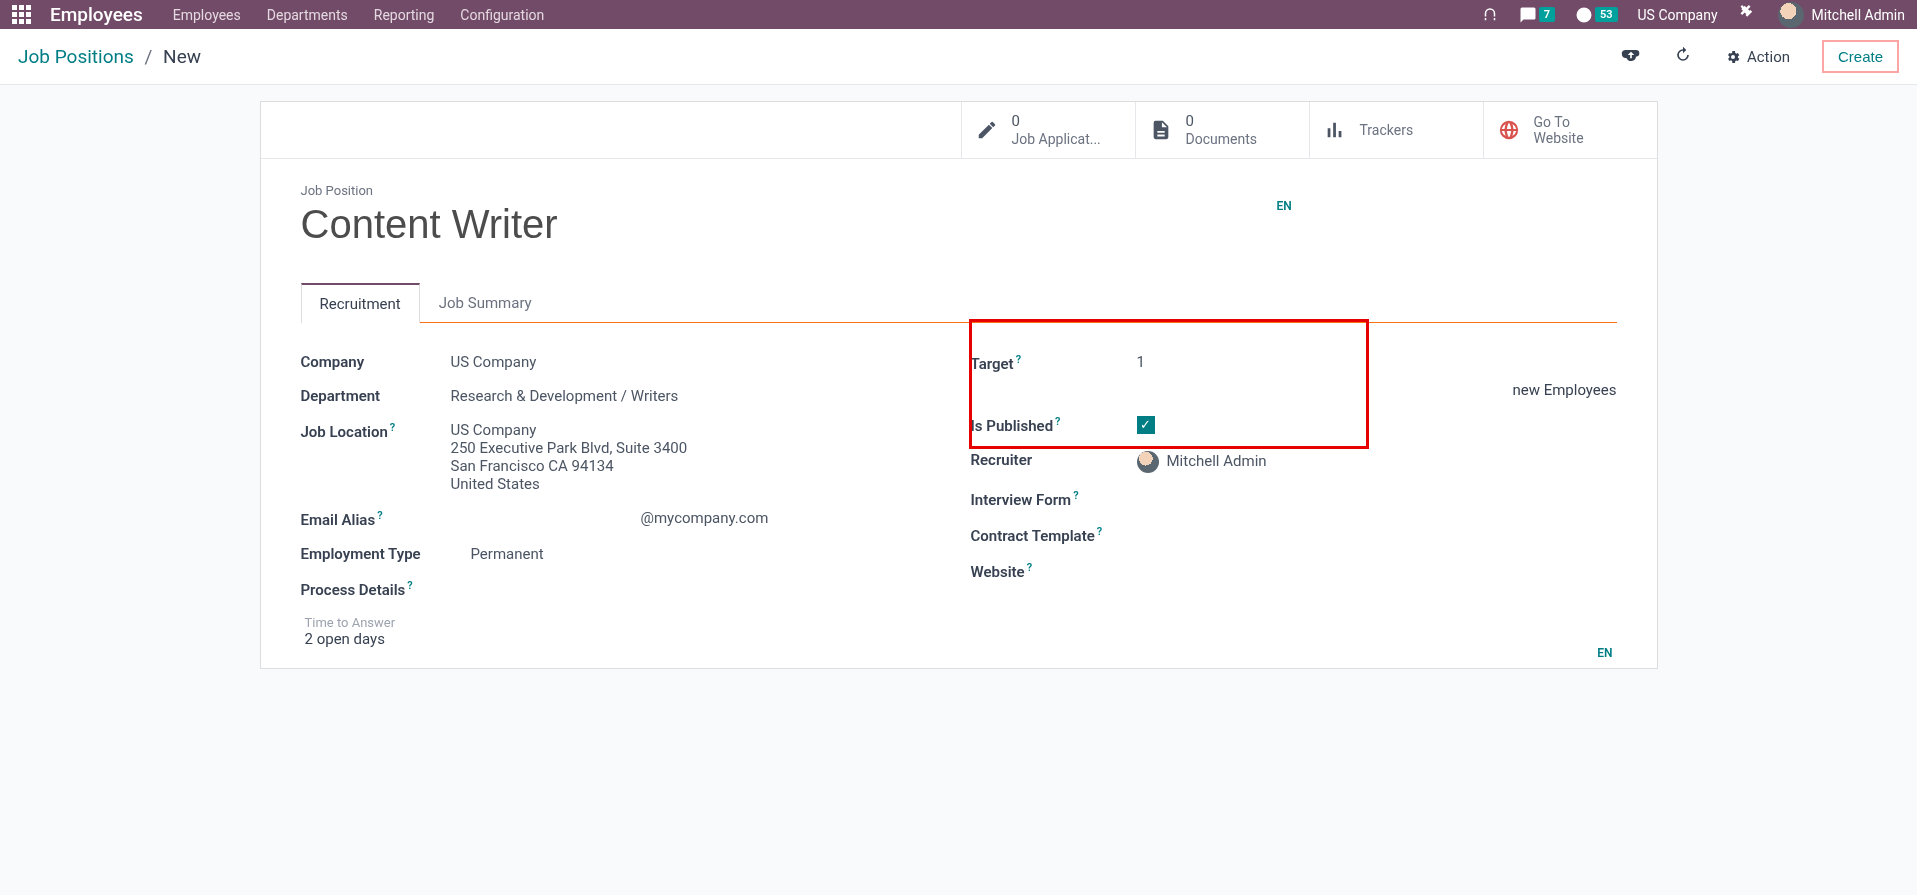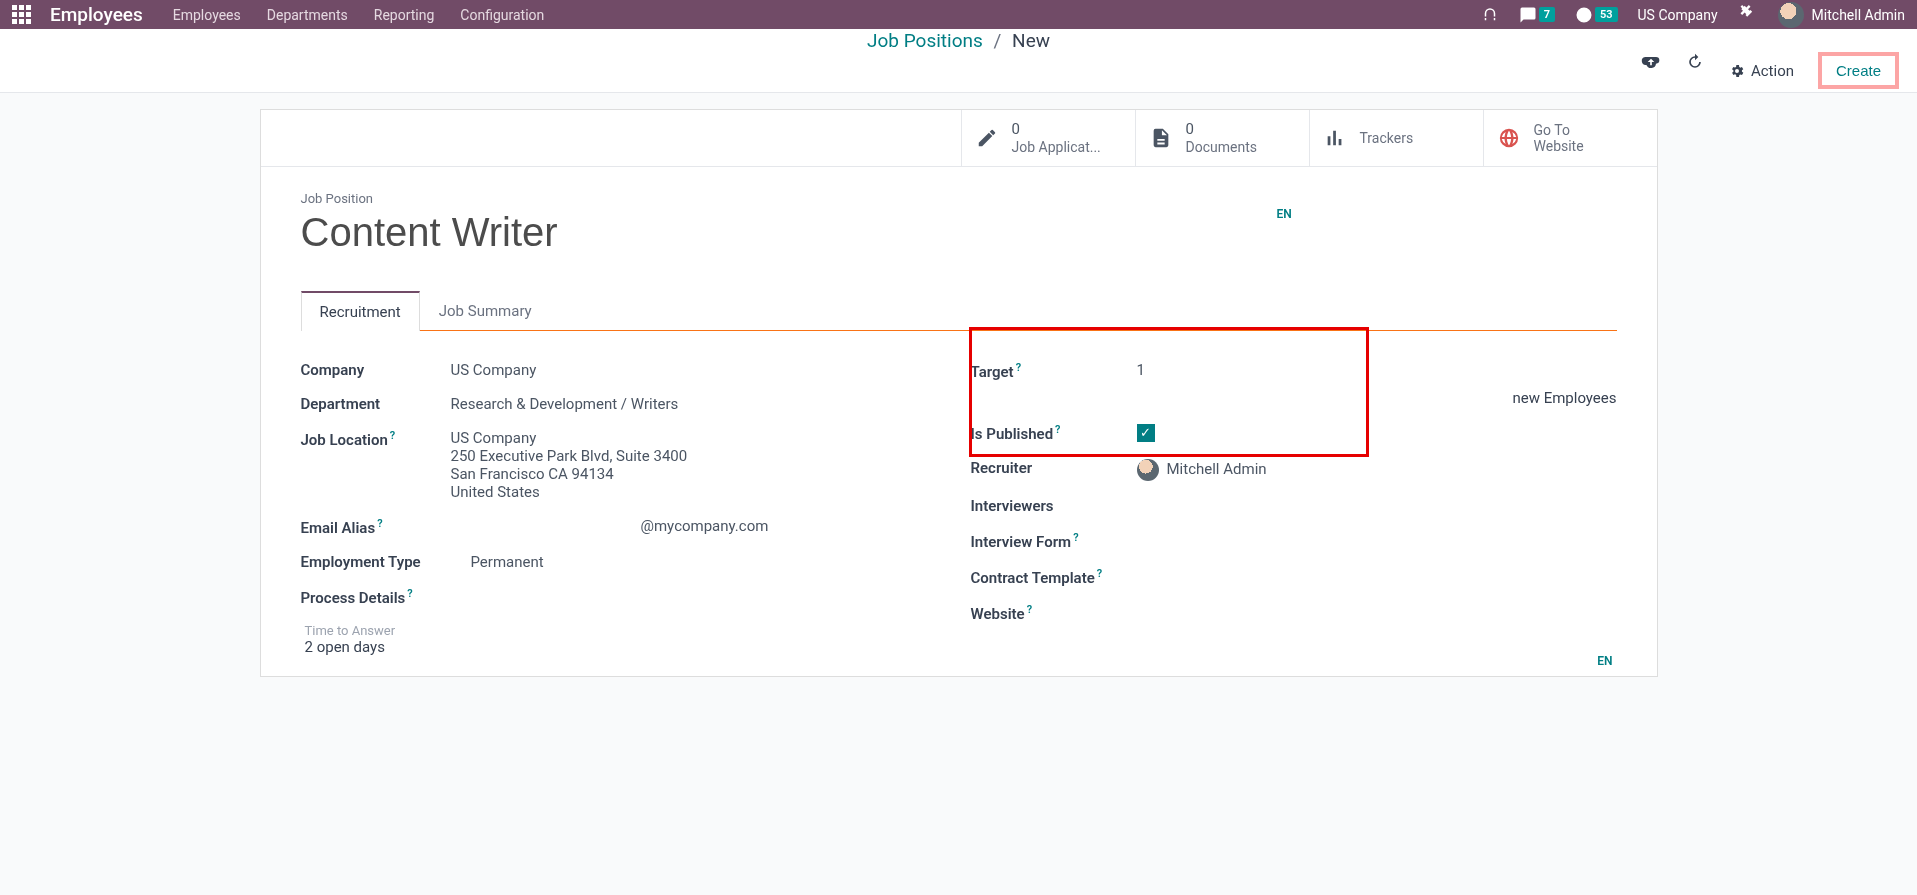--- a/index.html
+++ b/index.html
@@ -68,41 +68,41 @@
   border-radius: 50%;
   background: radial-gradient(circle at 40% 35%, #f2d2b8 0 35%, #5b6770 35% 100%);
   display: inline-block;
 }
 .user-block { display: flex; align-items: center; gap: 8px; cursor: pointer; }
 
 
 .control-bar {
   background: #fff;
   border-bottom: 1px solid #e5e7eb;
-  height: 64px;
+  height: 56px;
   display: flex;
   align-items: center;
   padding: 0 18px;
-  flex-direction: column;
 }
 .breadcrumb { font-size: 19px; color: #374151; }
 .breadcrumb a { color: #017e84; text-decoration: none; cursor: pointer; }
 .breadcrumb .sep { color: #6b7280; padding: 0 6px; }
 .control-right {
   margin-left: auto;
   display: flex;
-  gap: 24px;
+  align-items: center;
+  gap: 32px;
 }
 .ctl-ico { cursor: pointer; color: #374151; }
 .action-btn {
   display: flex; align-items: center; gap: 6px;
   cursor: pointer; font-size: 15px; color: #374151;
 }
 .create-btn {
-  border: 4px solid #fca5a5;
+  border: 2px solid #fca5a5;
   color: #017e84;
   padding: 6px 14px;
   background: #fff;
   cursor: pointer;
   font-size: 15px;
 }
 
 
 .scroll-area {
   height: calc(895px - 47px - 56px);
@@ -447,23 +447,20 @@
               <span class="chk">✓</span>
             </div>
           </div>
           <div class="frow">
             <div class="flabel">Recruiter</div>
             <div class="fval" style="padding-left:16px;">
               <span class="mini-avatar"></span><span>Mitchell Admin</span>
             </div>
           </div>
           <div class="frow">
-            <div class="flabel">Interviewers</div>
-          </div>
-          <div class="frow">
             <div class="flabel">
               <span>Interview Form</span><span class="help-q">?</span>
             </div>
           </div>
           <div class="frow">
             <div class="flabel" style="width:180px;">
               <span>Contract Template</span><span class="help-q">?</span>
             </div>
           </div>
           <div class="frow">

